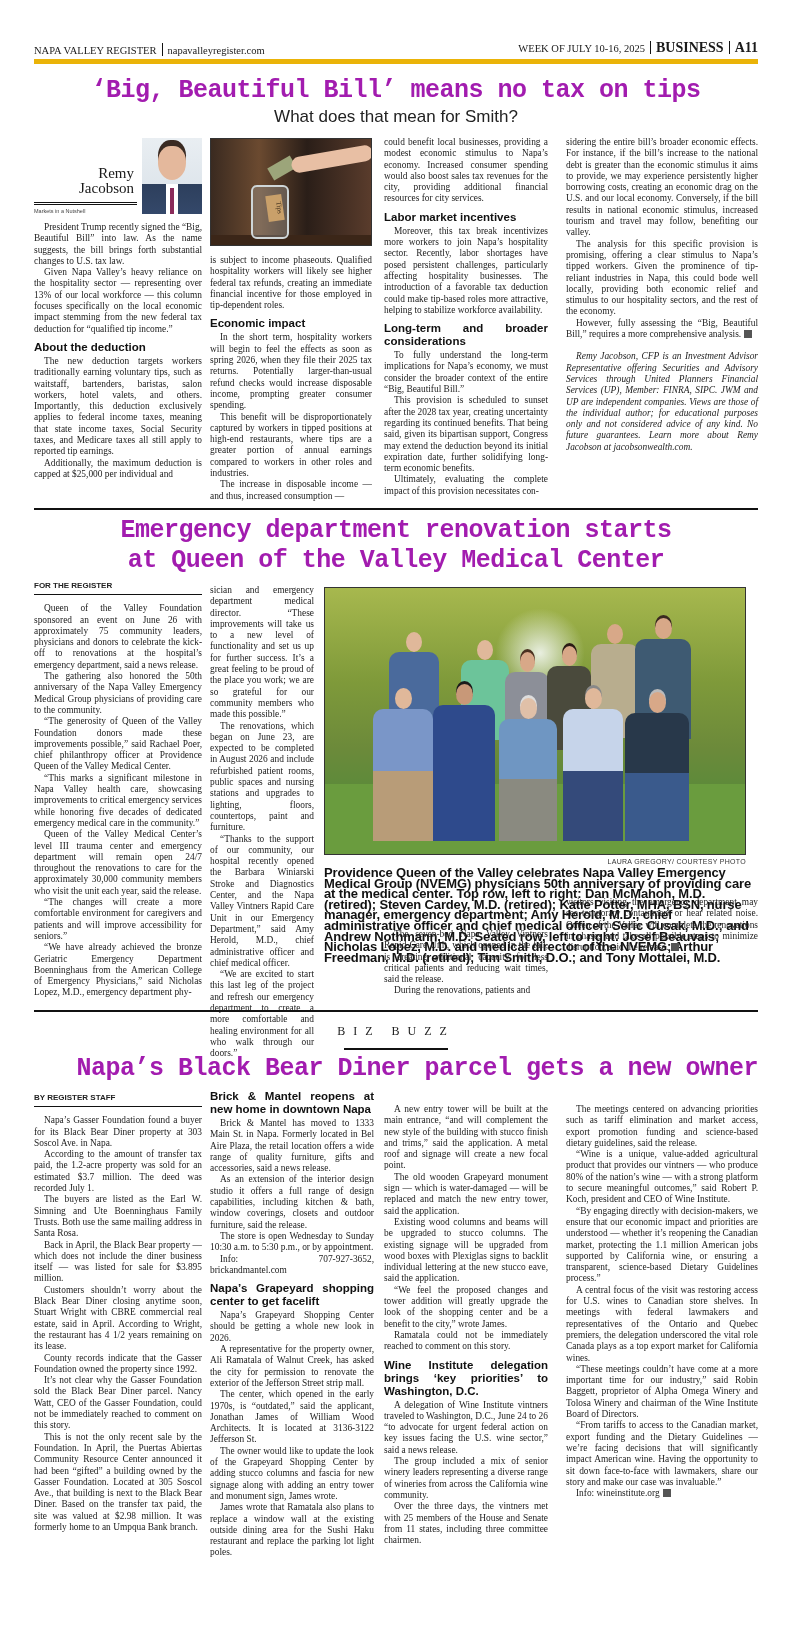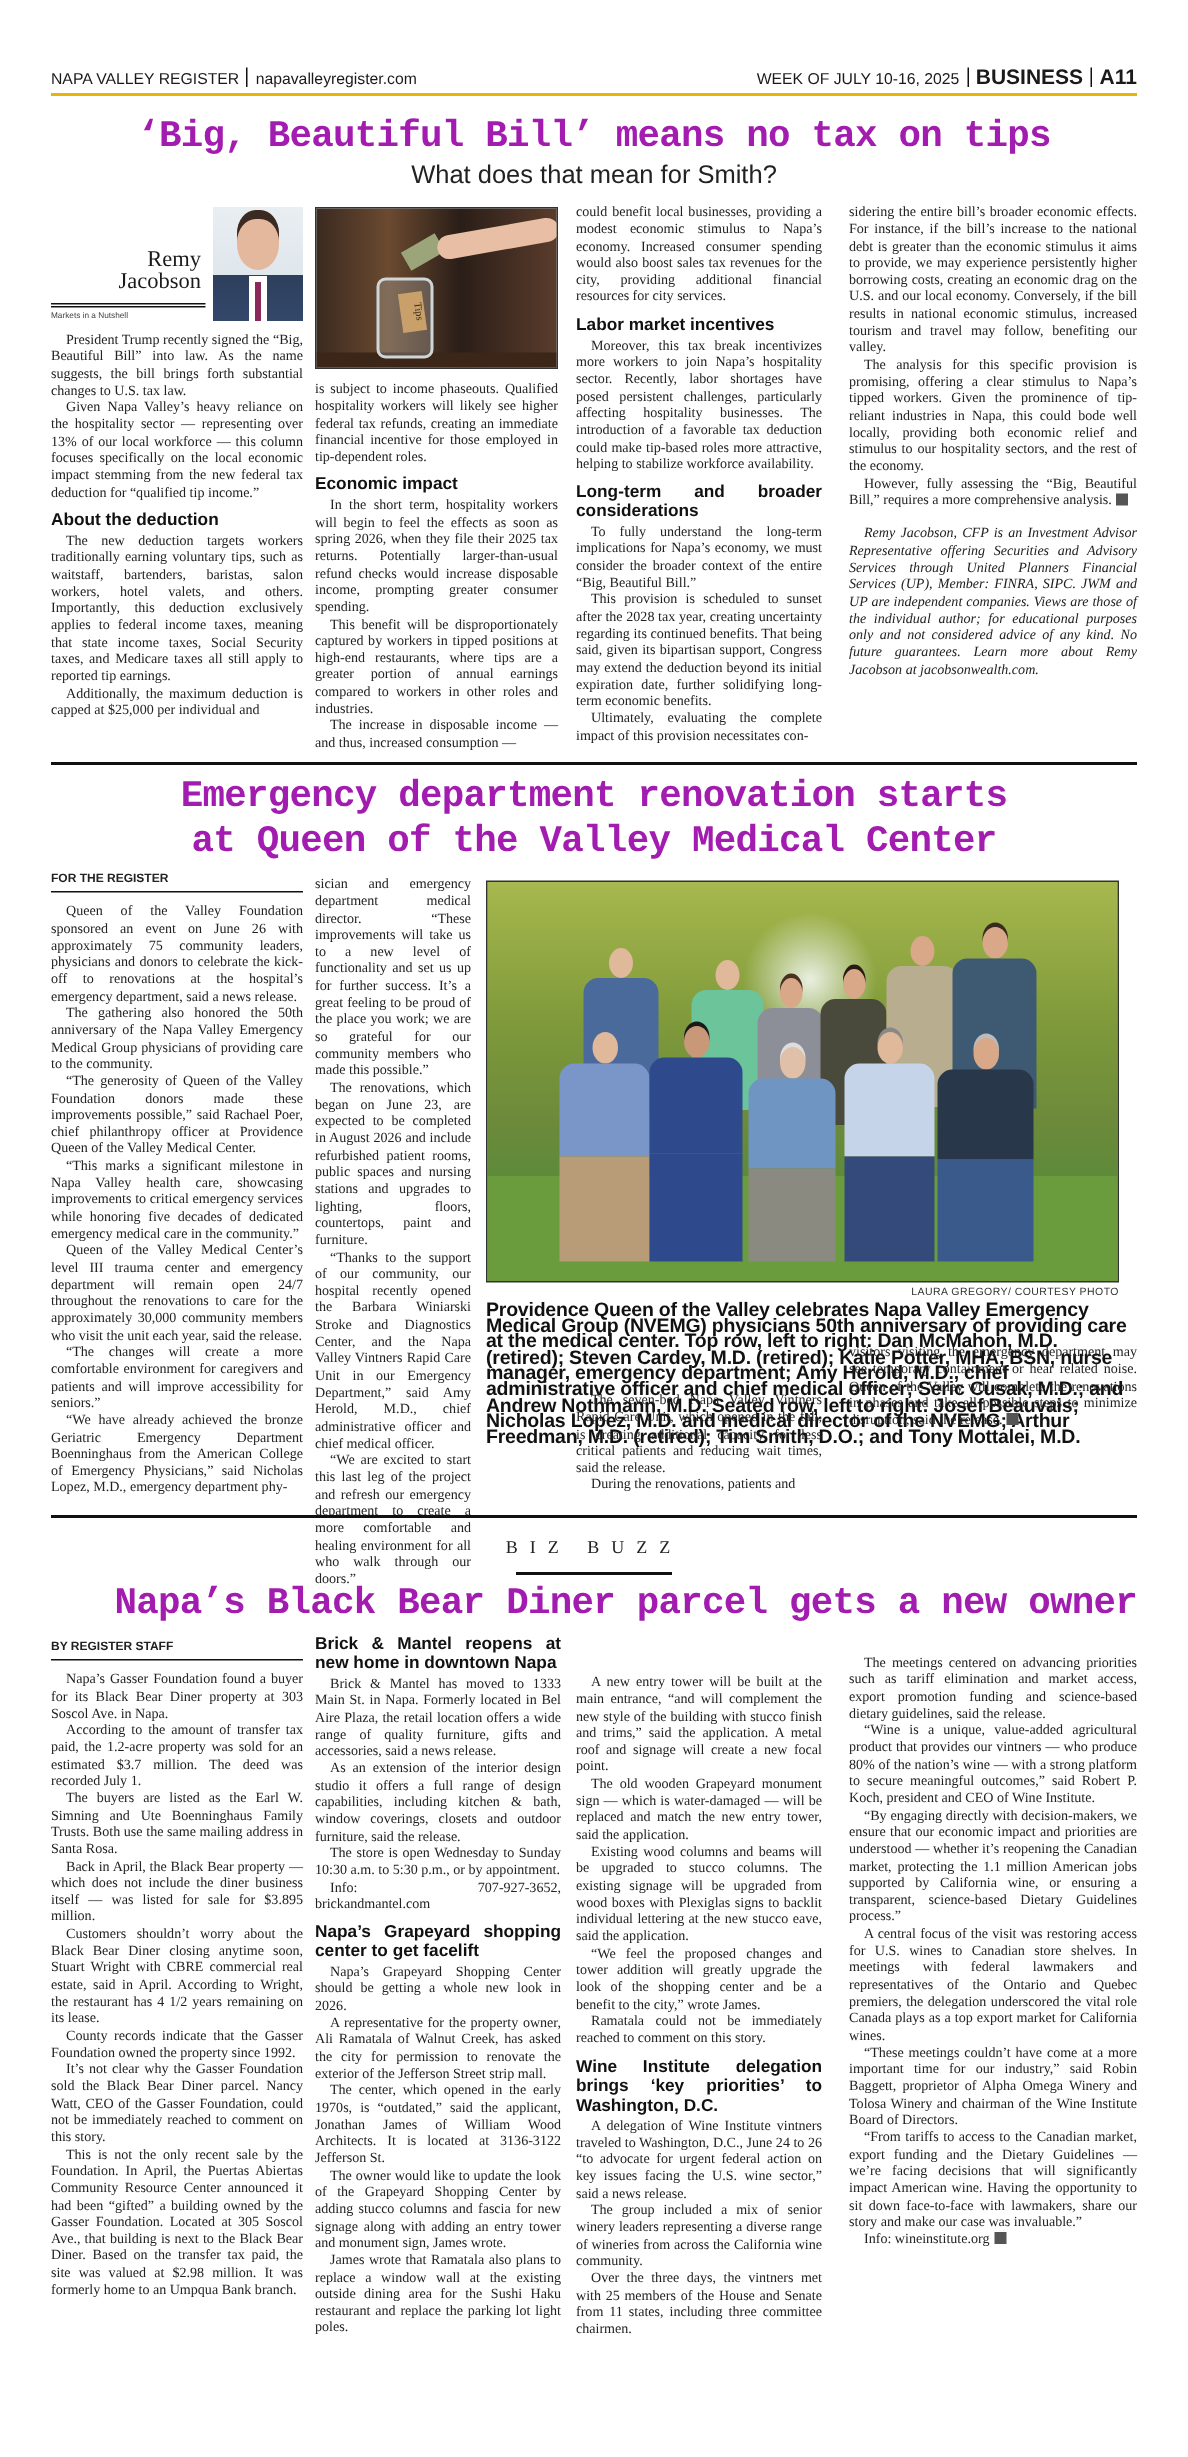--- a/index.html
+++ b/index.html
@@ -1,20 +1,20 @@
 <!DOCTYPE html>
 <html><head>
 <meta charset="utf-8">
 <style>
   * { box-sizing: border-box; margin: 0; padding: 0; }
   html, body { width: 792px; height: 1638px; background: #fff; overflow: hidden; }
   body { position: relative; font-family: "Liberation Serif", serif; color: #1a1a1a; }
   .sans { font-family: "Liberation Sans", sans-serif; }
   .abs { position: absolute; }
-  .folio { position: absolute; left: 34px; right: 34px; top: 44px; height: 20px; border-bottom: 2px solid #eab308; font-family: Liberation Sans, sans-serif; font-size: 10.5px; display: flex; align-items: flex-end; padding-bottom: 3px; }
+  .folio { position: absolute; left: 34px; right: 34px; top: 44px; height: 20px; border-bottom: 5px solid #eab308; font-family: Liberation Serif, serif; font-size: 10.5px; display: flex; align-items: flex-end; padding-bottom: 3px; }
   .folio .left { flex: 1; }
   .folio .sep { display: inline-block; width: 1px; height: 13px; background: #111; margin: 0 5px; vertical-align: -2px; }
   .folio .section { font-weight: bold; font-size: 14px; }
   .headline { position: absolute; left: 34px; right: 34px; text-align: center; font-family: Liberation Mono, monospace; font-weight: bold; color: #a21caf; letter-spacing: -0.5px; }
   .subhead { position: absolute; left: 34px; right: 34px; text-align: center; font-family: "Liberation Sans", sans-serif; font-size: 17px; color: #222; }
   .col { position: absolute; font-size: 9.4px; line-height: 11.3px; text-align: justify; hyphens: auto; color: #222; }
   .col p { text-indent: 10px; }
   .col h3 { font-family: "Liberation Sans", sans-serif; font-weight: bold; font-size: 11.5px; line-height: 13px; margin: 6px 0 2px; color: #111; }
   .col p.ital { font-style: italic; }
   .endmark { display: inline-block; width: 8px; height: 8px; background: #555; vertical-align: -1px; margin-left: 3px; }
@@ -213,21 +213,21 @@
   <p>The store is open Wednesday to Sunday 10:30 a.m. to 5:30 p.m., or by appointment.</p>
   <p>Info: 707-927-3652, brickandmantel.com</p>
   <h3>Napa’s Grapeyard shopping center to get facelift</h3>
   <p>Napa’s Grapeyard Shopping Center should be getting a whole new look in 2026.</p>
   <p>A representative for the property owner, Ali Ramatala of Walnut Creek, has asked the city for permission to renovate the exterior of the Jefferson Street strip mall.</p>
   <p>The center, which opened in the early 1970s, is “outdated,” said the applicant, Jonathan James of William Wood Architects. It is located at 3136-3122 Jefferson St.</p>
   <p>The owner would like to update the look of the Grapeyard Shopping Center by adding stucco columns and fascia for new signage along with adding an entry tower and monument sign, James wrote.</p>
   <p>James wrote that Ramatala also plans to replace a window wall at the existing outside dining area for the Sushi Haku restaurant and replace the parking lot light poles.</p>
 </div>
 
-<div class="col" style="left:384px;top:1104px;width:164px;margin-top:13px;">
+<div class="col" style="left:384px;top:1104px;width:164px;">
   <p>A new entry tower will be built at the main entrance, “and will complement the new style of the building with stucco finish and trims,” said the application. A metal roof and signage will create a new focal point.</p>
   <p>The old wooden Grapeyard monument sign — which is water-damaged — will be replaced and match the new entry tower, said the application.</p>
   <p>Existing wood columns and beams will be upgraded to stucco columns. The existing signage will be upgraded from wood boxes with Plexiglas signs to backlit individual lettering at the new stucco eave, said the application.</p>
   <p>“We feel the proposed changes and tower addition will greatly upgrade the look of the shopping center and be a benefit to the city,” wrote James.</p>
   <p>Ramatala could not be immediately reached to comment on this story.</p>
   <h3>Wine Institute delegation brings ‘key priorities’ to Washington, D.C.</h3>
   <p>A delegation of Wine Institute vintners traveled to Washington, D.C., June 24 to 26 “to advocate for urgent federal action on key issues facing the U.S. wine sector,” said a news release.</p>
   <p>The group included a mix of senior winery leaders representing a diverse range of wineries from across the California wine community.</p>
   <p>Over the three days, the vintners met with 25 members of the House and Senate from 11 states, including three committee chairmen.</p>
 </div>

